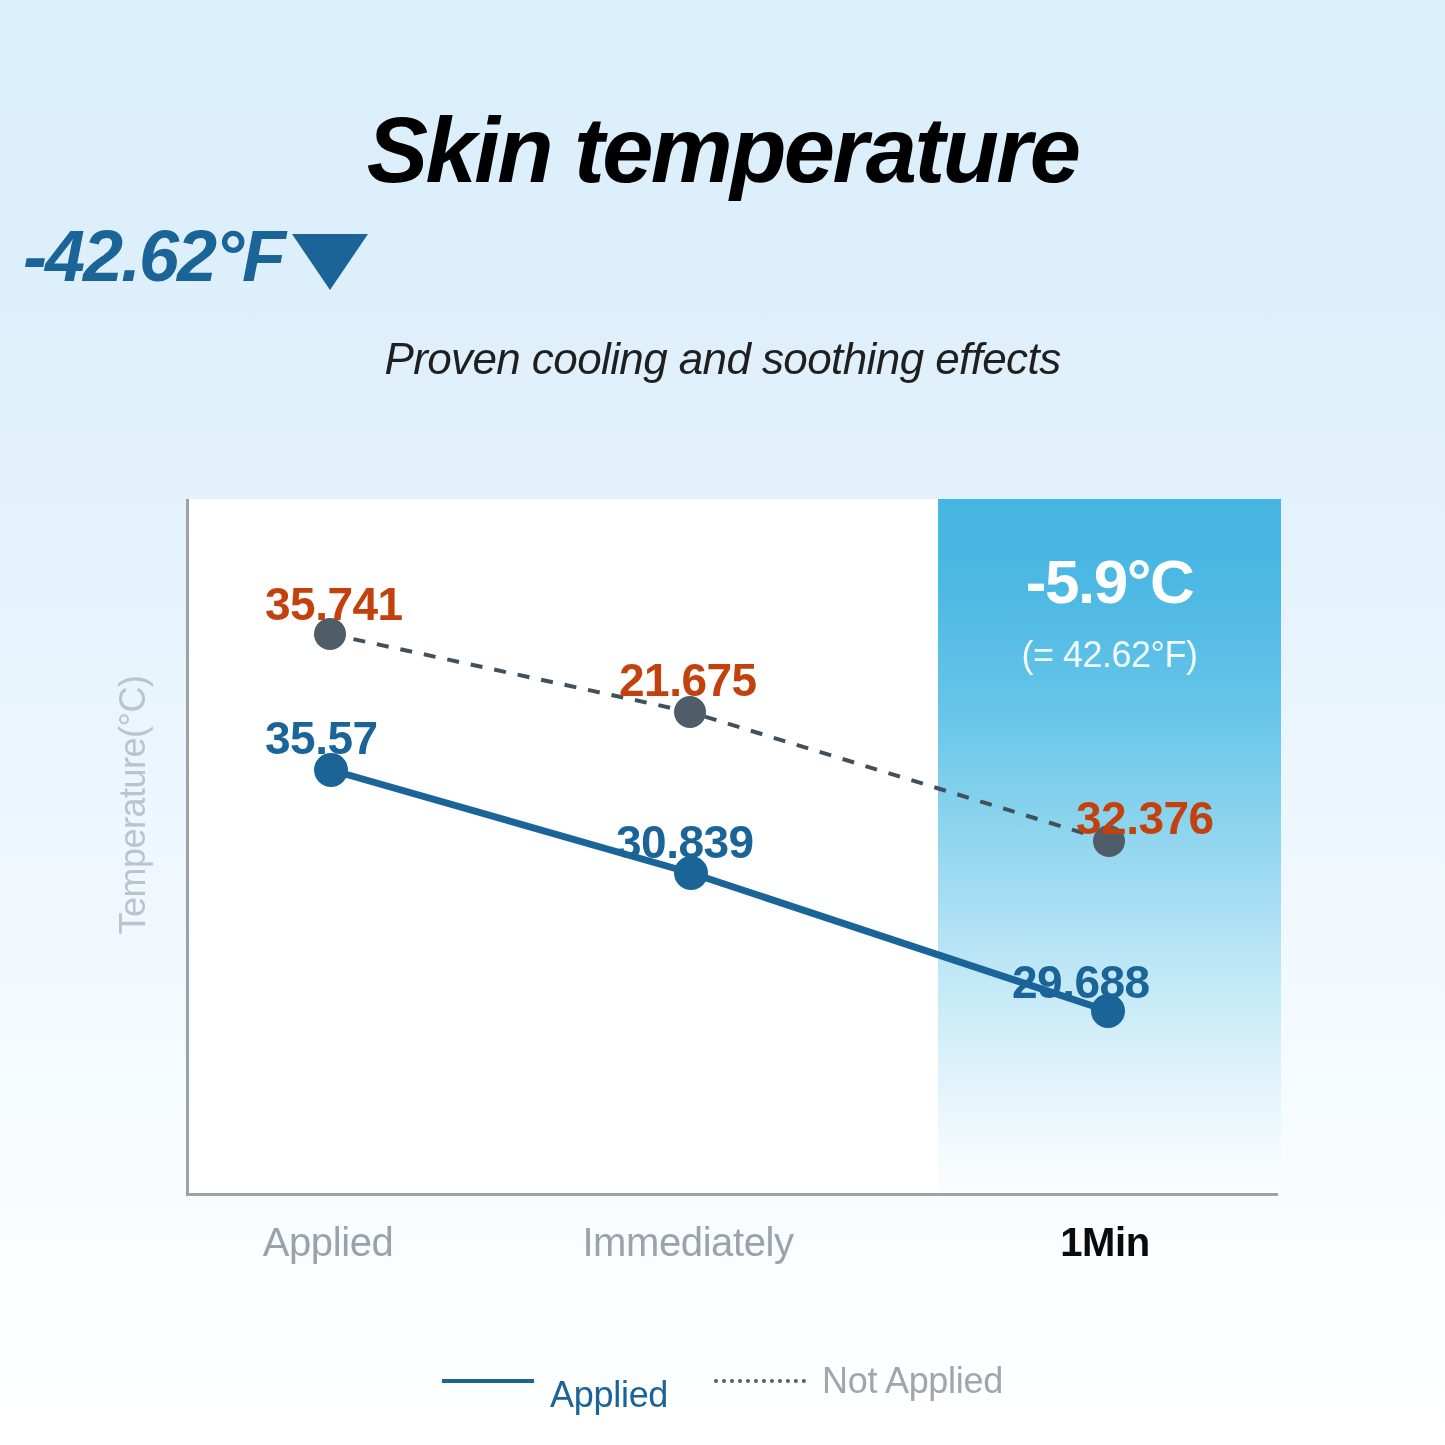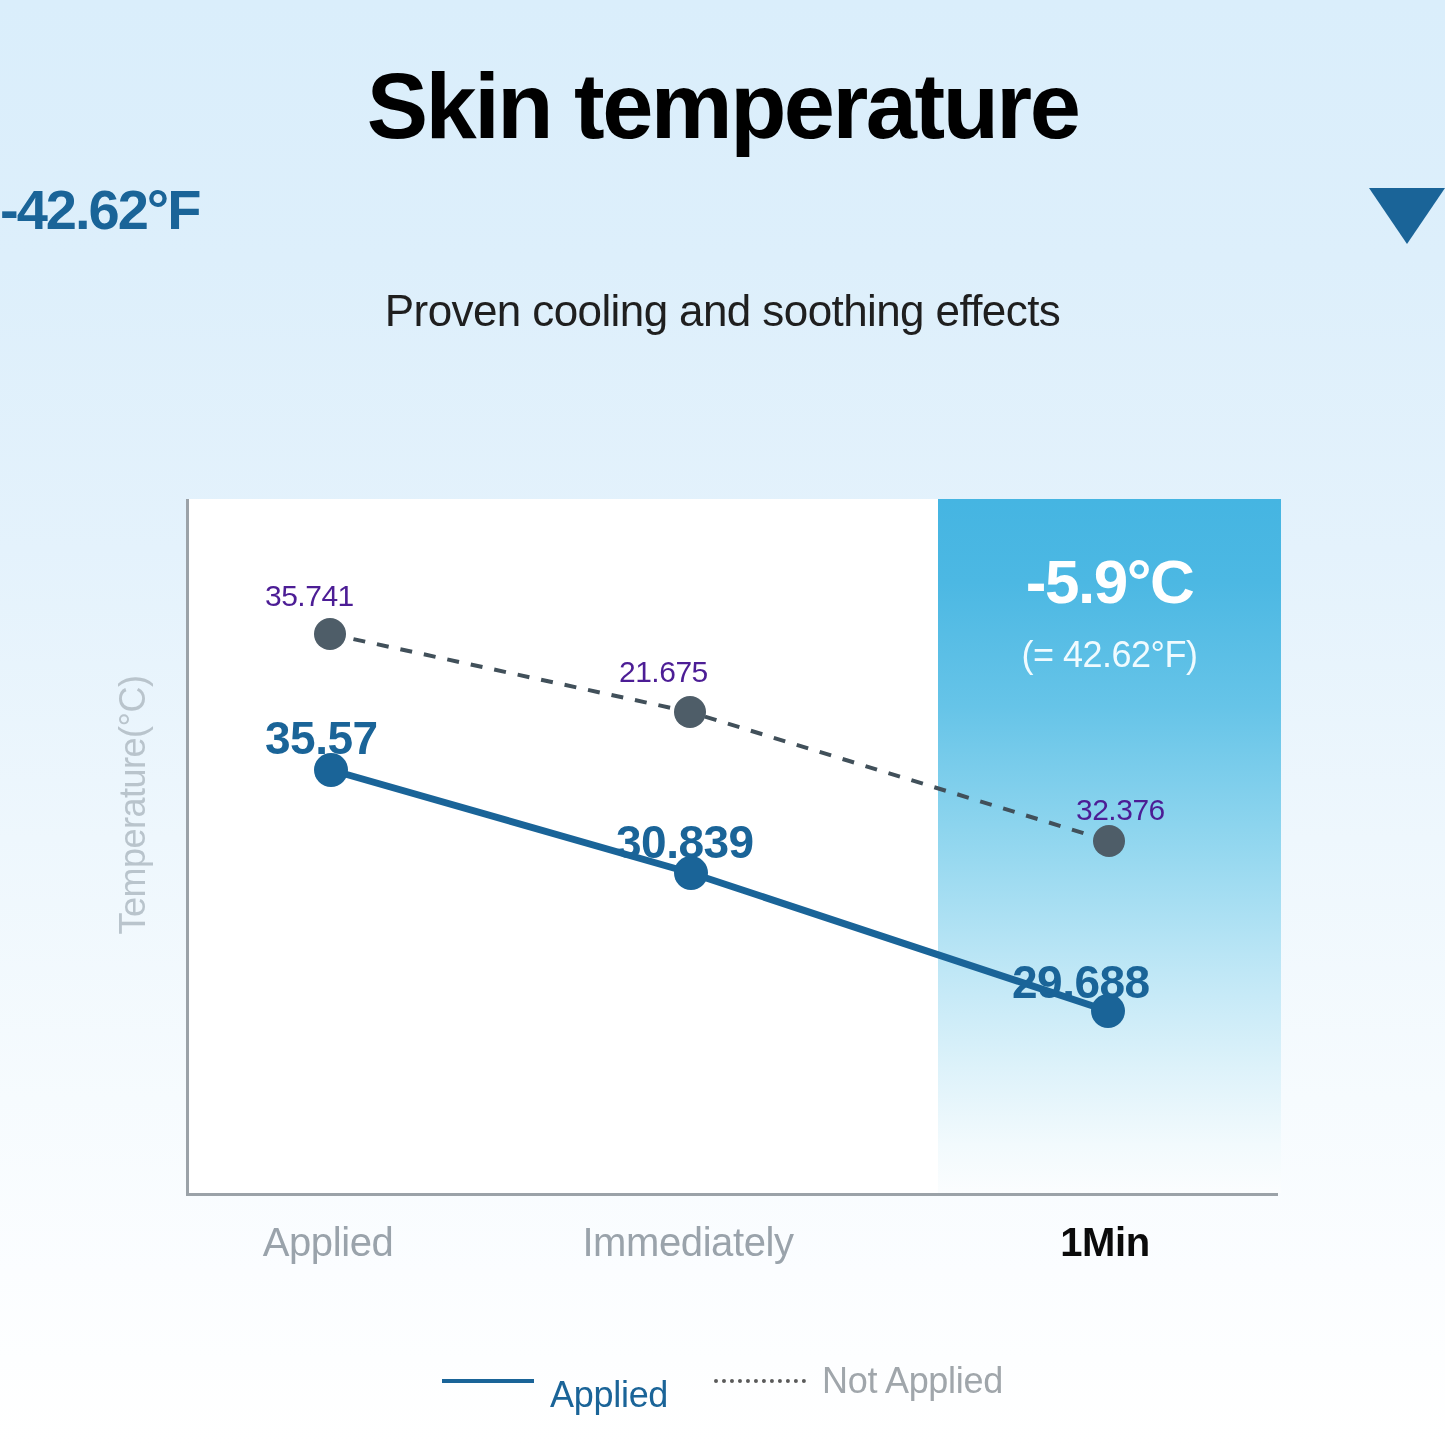--- a/index.html
+++ b/index.html
@@ -19,43 +19,45 @@
         #eef7fd 58%,
         #f6fbfe 76%,
         #fbfdff 88%,
         #ffffff 100%);
     position: relative;
   }
 
   
   .header {
     width: 100%;
-    padding-top: 60px;
+    padding-top: 104px;
     text-align: center;
+    font-style: italic;
   }
 
   .main-title {
     font-size: 92px;
     font-weight: 700;
     color: #000000;
     letter-spacing: -2.5px;
     line-height: 1.0;
   }
 
   .delta-row {
     margin-top: 24px;
-    font-size: 56px;
+    font-size: 72px;
     font-weight: 700;
     color: #1a6498;
     letter-spacing: -2px;
     line-height: 1.0;
     display: flex;
-    justify-content: space-between;
+    justify-content: flex-start;
     align-items: center;
     gap: 2px;
+    margin-left: 23px;
   }
 
   .delta-caret {
     display: inline-block;
     width: 0;
     height: 0;
     border-left: 38px solid transparent;
     border-right: 38px solid transparent;
     border-top: 56px solid #1a6498;
     margin-left: 6px;
@@ -138,23 +140,23 @@
     overflow: visible;
   }
 
   
   .dlabel {
     position: absolute;
     white-space: nowrap;
     line-height: 1;
   }
   .dlabel.gray {
-    font-size: 30px;
-    font-weight: 400;
-    color: #4c1d95;
+    font-size: 46px;
+    font-weight: 700;
+    color: #c2410c;
     letter-spacing: -0.5px;
   }
   .dlabel.blue {
     font-size: 46px;
     font-weight: 700;
     color: #1a6498;
     letter-spacing: -0.5px;
   }
 
   

